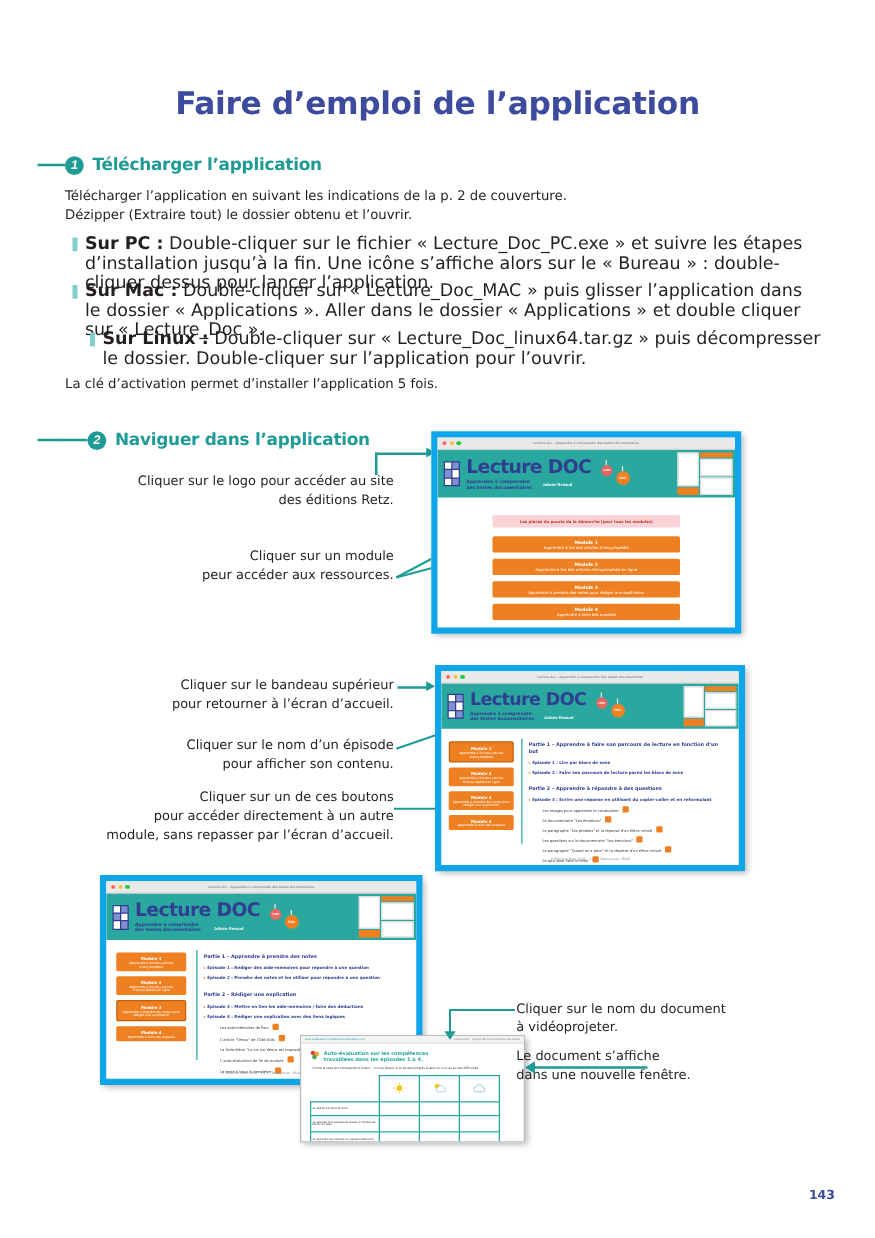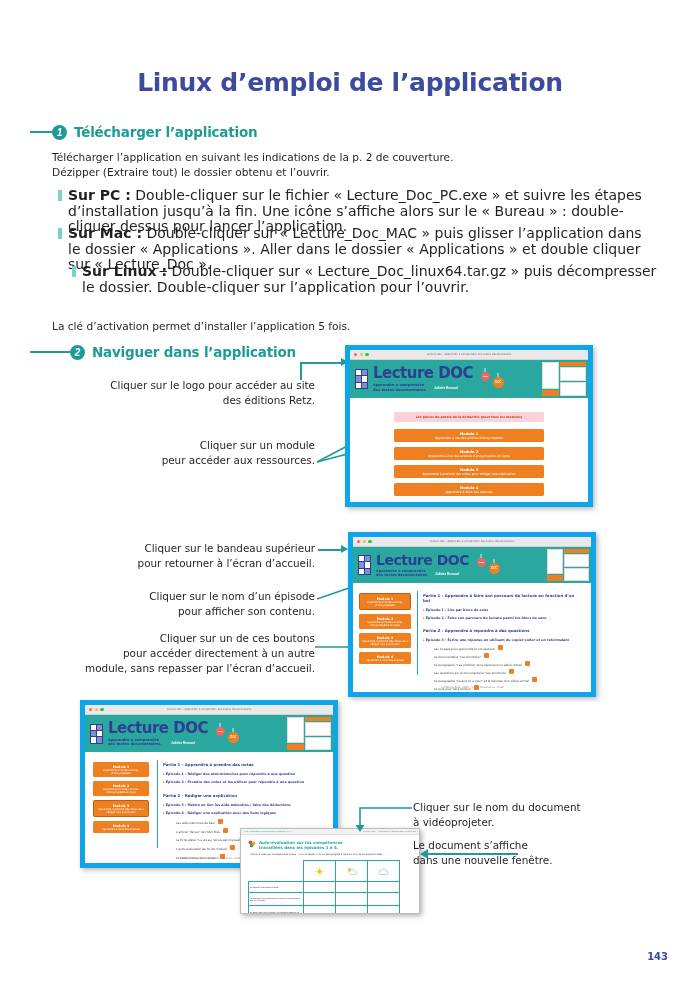--- a/index.html
+++ b/index.html
@@ -131,21 +131,21 @@
   .doc-table td{border:0.6px solid #2aa8a0;}
   
   .pagenum{
     position:absolute;right:32px;bottom:28px;color:#3d4b9e;
     font-weight:bold;font-size:10px;font-family:"DejaVu Sans",sans-serif;
   }
 </style>
 </head>
 <body>
 
-<div class="page-title">Linux d’emploi de l’application</div>
+<div class="page-title">Faire d’emploi de l’application</div>
 
 <div class="section-head" style="left:30px;top:124px;">
   <div class="sec-rule"></div>
   <div class="sec-num">1</div>
   <div class="sec-label">Télécharger l’application</div>
 </div>
 
 <div class="body-txt" style="left:52px;top:150px;width:600px;">Télécharger l’application en suivant les indications de la p. 2 de couverture.</div>
 <div class="body-txt" style="left:52px;top:165px;width:600px;">Dézipper (Extraire tout) le dossier obtenu et l’ouvrir.</div>
 
@@ -157,21 +157,21 @@
 <div class="bullet-block" style="left:58px;top:226px;width:600px;">
   <div class="bullet-mark"></div>
   <div class="bullet-txt"><b>Sur Mac :</b><span> Double-cliquer sur « Lecture_Doc_MAC » puis glisser l’application dans le dossier « Applications ». Aller dans le dossier « Applications » et double cliquer sur « Lecture_Doc ».</span></div>
 </div>
 
 <div class="bullet-block" style="left:72px;top:264px;width:600px;">
   <div class="bullet-mark"></div>
   <div class="bullet-txt"><b>Sur Linux :</b><span> Double-cliquer sur « Lecture_Doc_linux64.tar.gz » puis décompresser le dossier. Double-cliquer sur l’application pour l’ouvrir.</span></div>
 </div>
 
-<div class="body-txt" style="left:52px;top:300px;width:600px;margin-top:19px;">La clé d’activation permet d’installer l’application 5 fois.</div>
+<div class="body-txt" style="left:52px;top:300px;width:600px;">La clé d’activation permet d’installer l’application 5 fois.</div>
 
 <div class="section-head" style="left:48px;top:344px;">
   <div class="sec-rule"></div>
   <div class="sec-num">2</div>
   <div class="sec-label">Naviguer dans l’application</div>
 </div>
 <div class="leader lead-h" style="left:30px;top:351px;width:20px;"></div>
 
 <div class="callout" style="left:100px;top:378px;width:215px;">
   <div>Cliquer sur le logo pour accéder au site</div>

